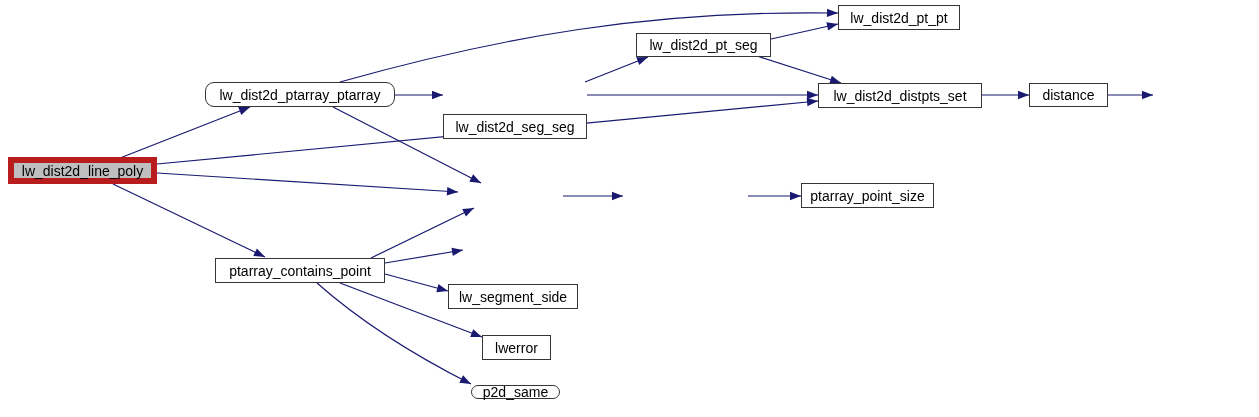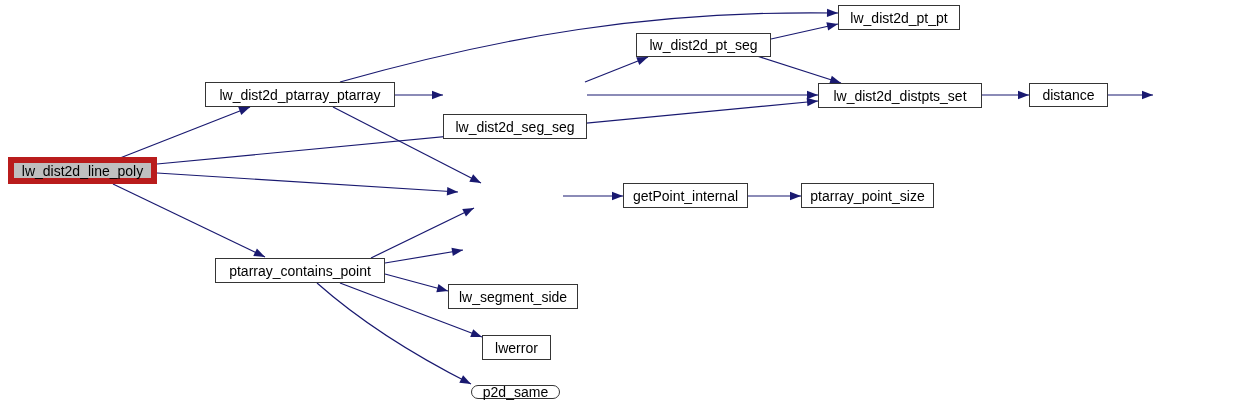--- a/index.html
+++ b/index.html
@@ -115,25 +115,24 @@
       <g>
         <path d="M340,283 L482,337" fill="none" stroke="#191970" stroke-width="1.2"></path>
         <polygon points="482,337 470.22546177409595,337.01579768098287 473.21122347985965,329.1643502324932" fill="#191970"></polygon>
       </g>
       <g>
         <path d="M317,283 Q378,337 471,384" fill="none" stroke="#191970" stroke-width="1.2"></path>
         <polygon points="471,384 459.2881020299218,382.78696828628495 463.07690678130405,375.28997165057115" fill="#191970"></polygon>
       </g>
     </svg>
 <div class="node highlighted" style="left: 8px; top: 157px; width: 149px; height: 27px;">lw_dist2d_line_poly</div>
-    <div class="node" style="left: 205px; top: 82px; width: 190px; height: 25px;">lw_dist2d_ptarray_ptarray</div>
+    <div class="node" style="left: 205px; top: 82px; width: 190px; height: 25px; border-radius: 9px;">lw_dist2d_ptarray_ptarray</div>
     <div class="node" style="left: 443px; top: 82px; width: 144px; height: 25px; margin-top: 32px;">lw_dist2d_seg_seg</div>
     <div class="node" style="left: 636px; top: 33px; width: 135px; height: 24px;">lw_dist2d_pt_seg</div>
     <div class="node" style="left: 838px; top: 5px; width: 122px; height: 25px;">lw_dist2d_pt_pt</div>
     <div class="node" style="left: 818px; top: 83px; width: 164px; height: 25px;">lw_dist2d_distpts_set</div>
     <div class="node" style="left: 1029px; top: 83px; width: 79px; height: 24px;">distance</div>
-    <div class="node" style="left: 623px; top: 183px; width: 125px; height: 25px;">getPoint_internal</div>
     <div class="node" style="left: 801px; top: 183px; width: 133px; height: 25px;">ptarray_point_size</div>
     <div class="node" style="left: 215px; top: 258px; width: 170px; height: 25px;">ptarray_contains_point</div>
     <div class="node" style="left: 448px; top: 284px; width: 130px; height: 25px;">lw_segment_side</div>
     <div class="node" style="left: 482px; top: 335px; width: 69px; height: 25px;">lwerror</div>
     <div class="node" style="left: 471px; top: 385px; width: 89px; height: 14px; border-radius: 8px;">p2d_same</div>
   </div>
 
 </body></html>

